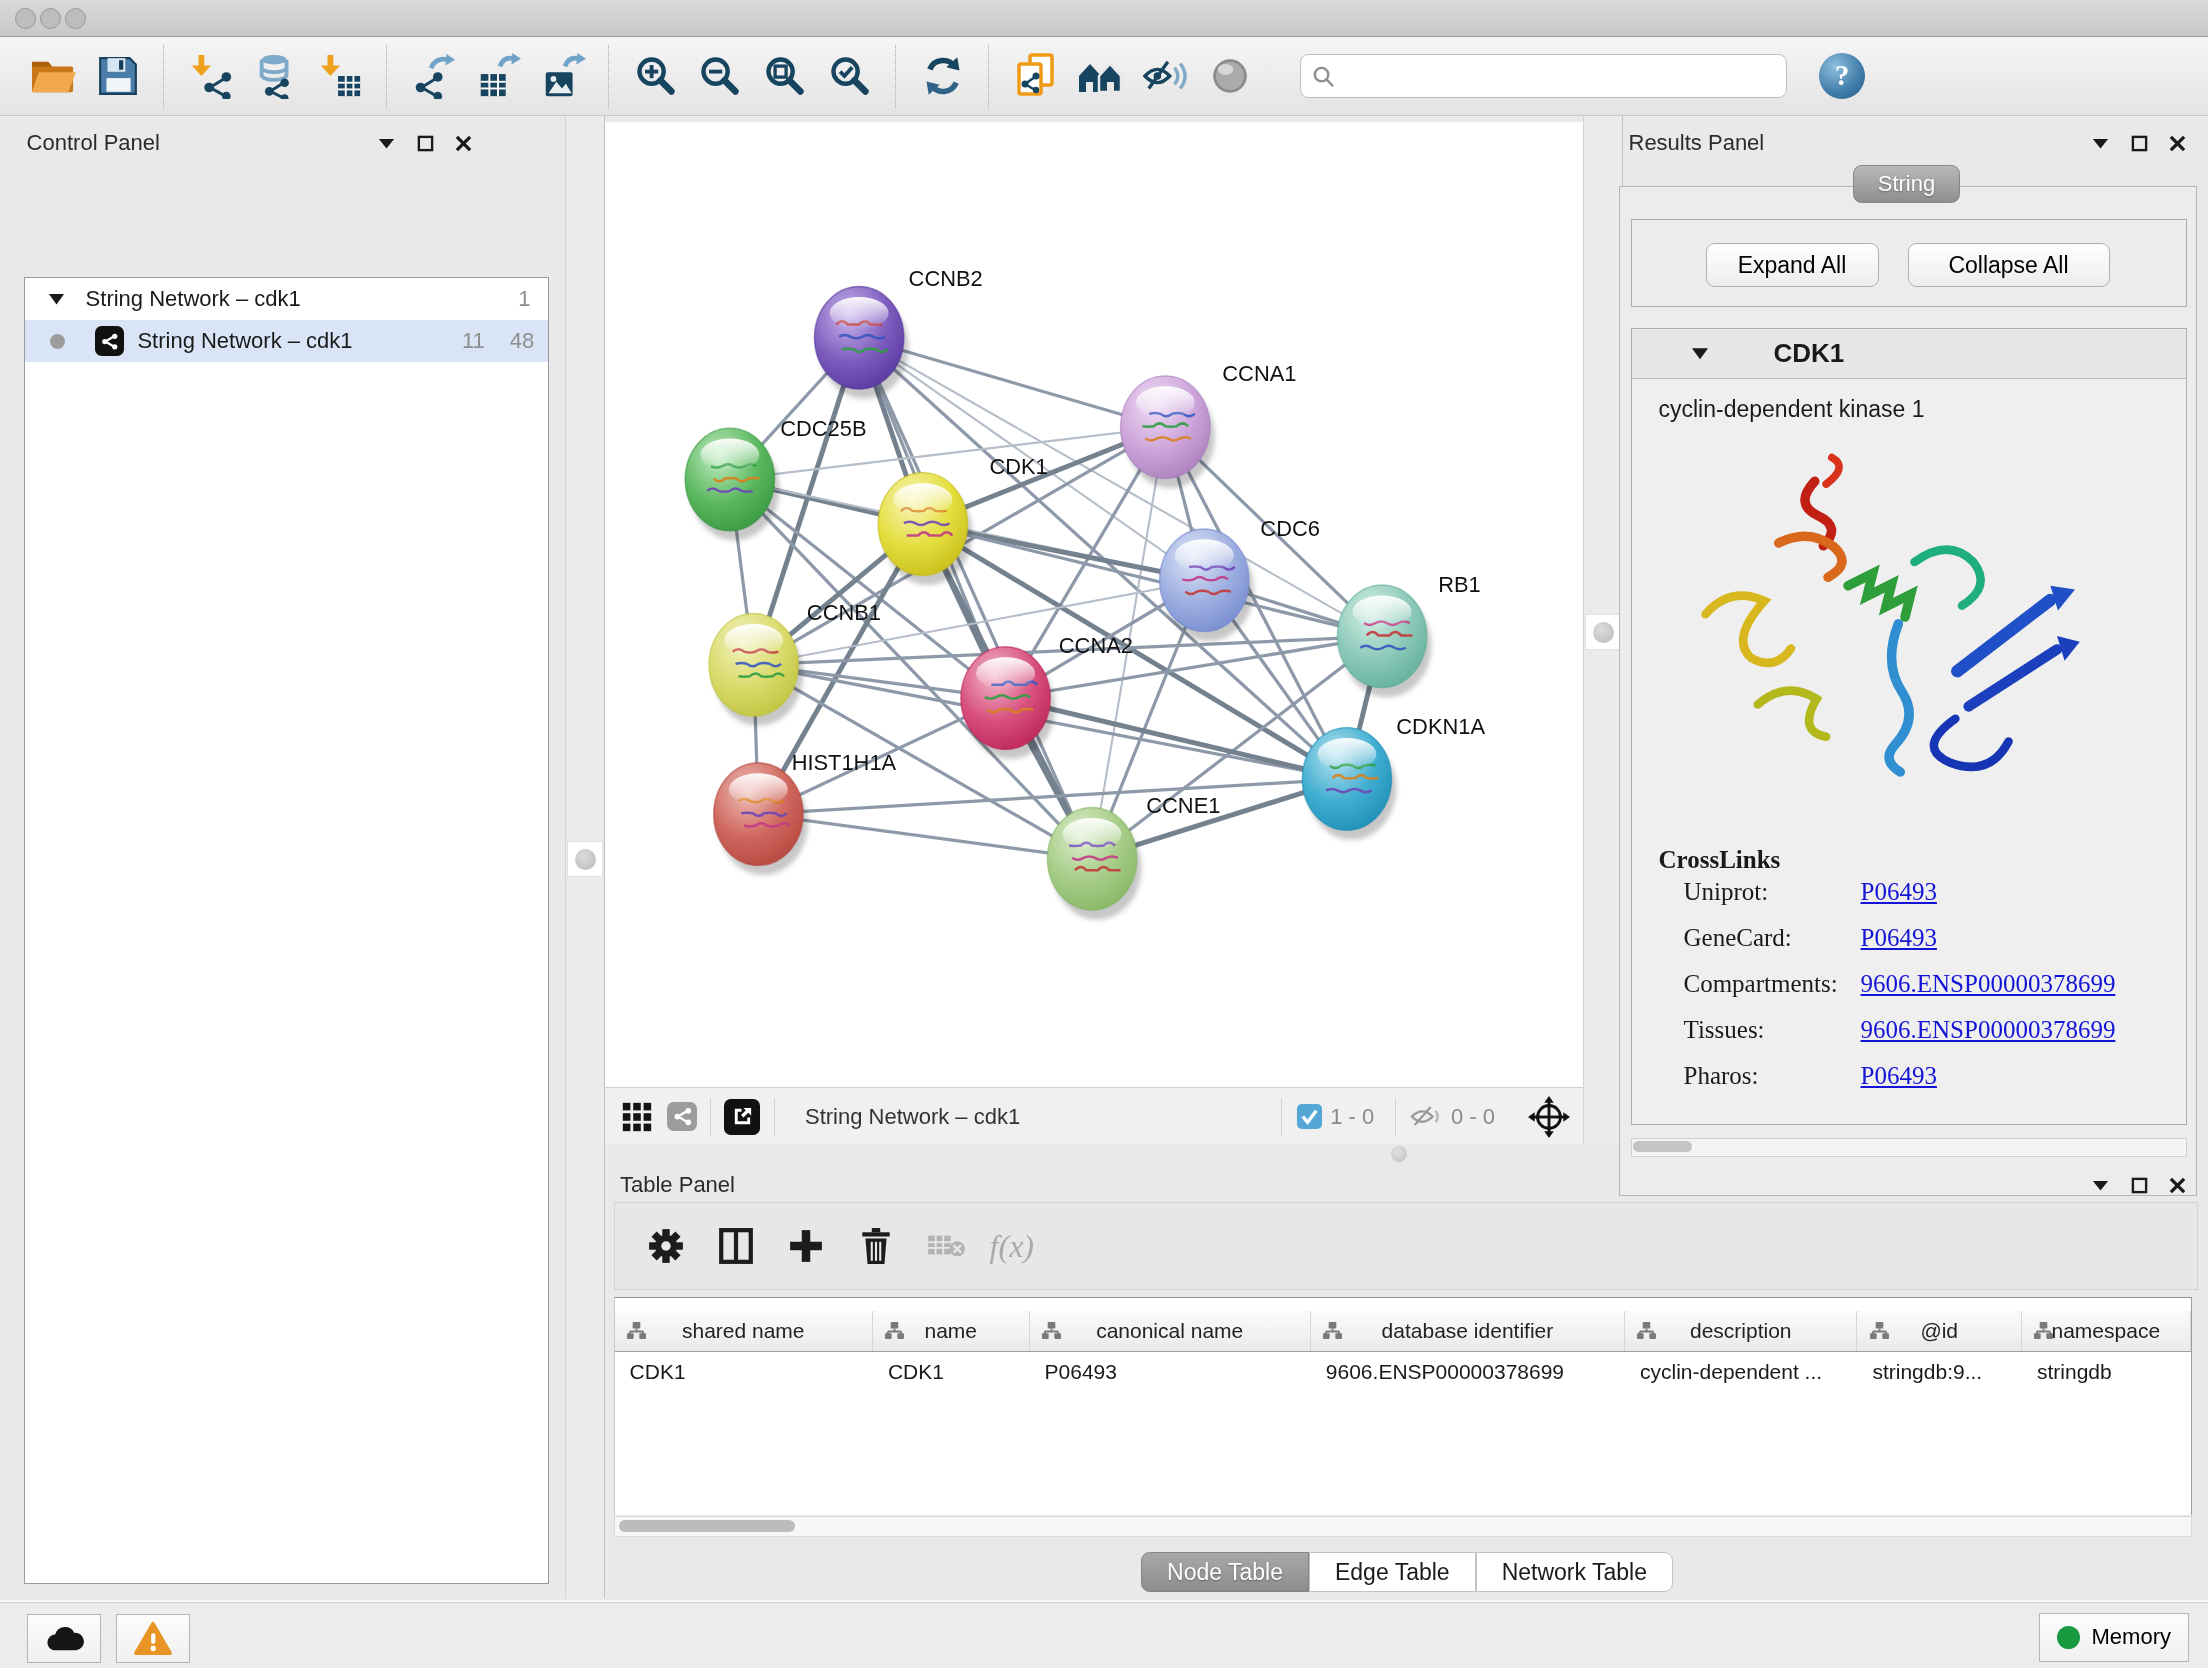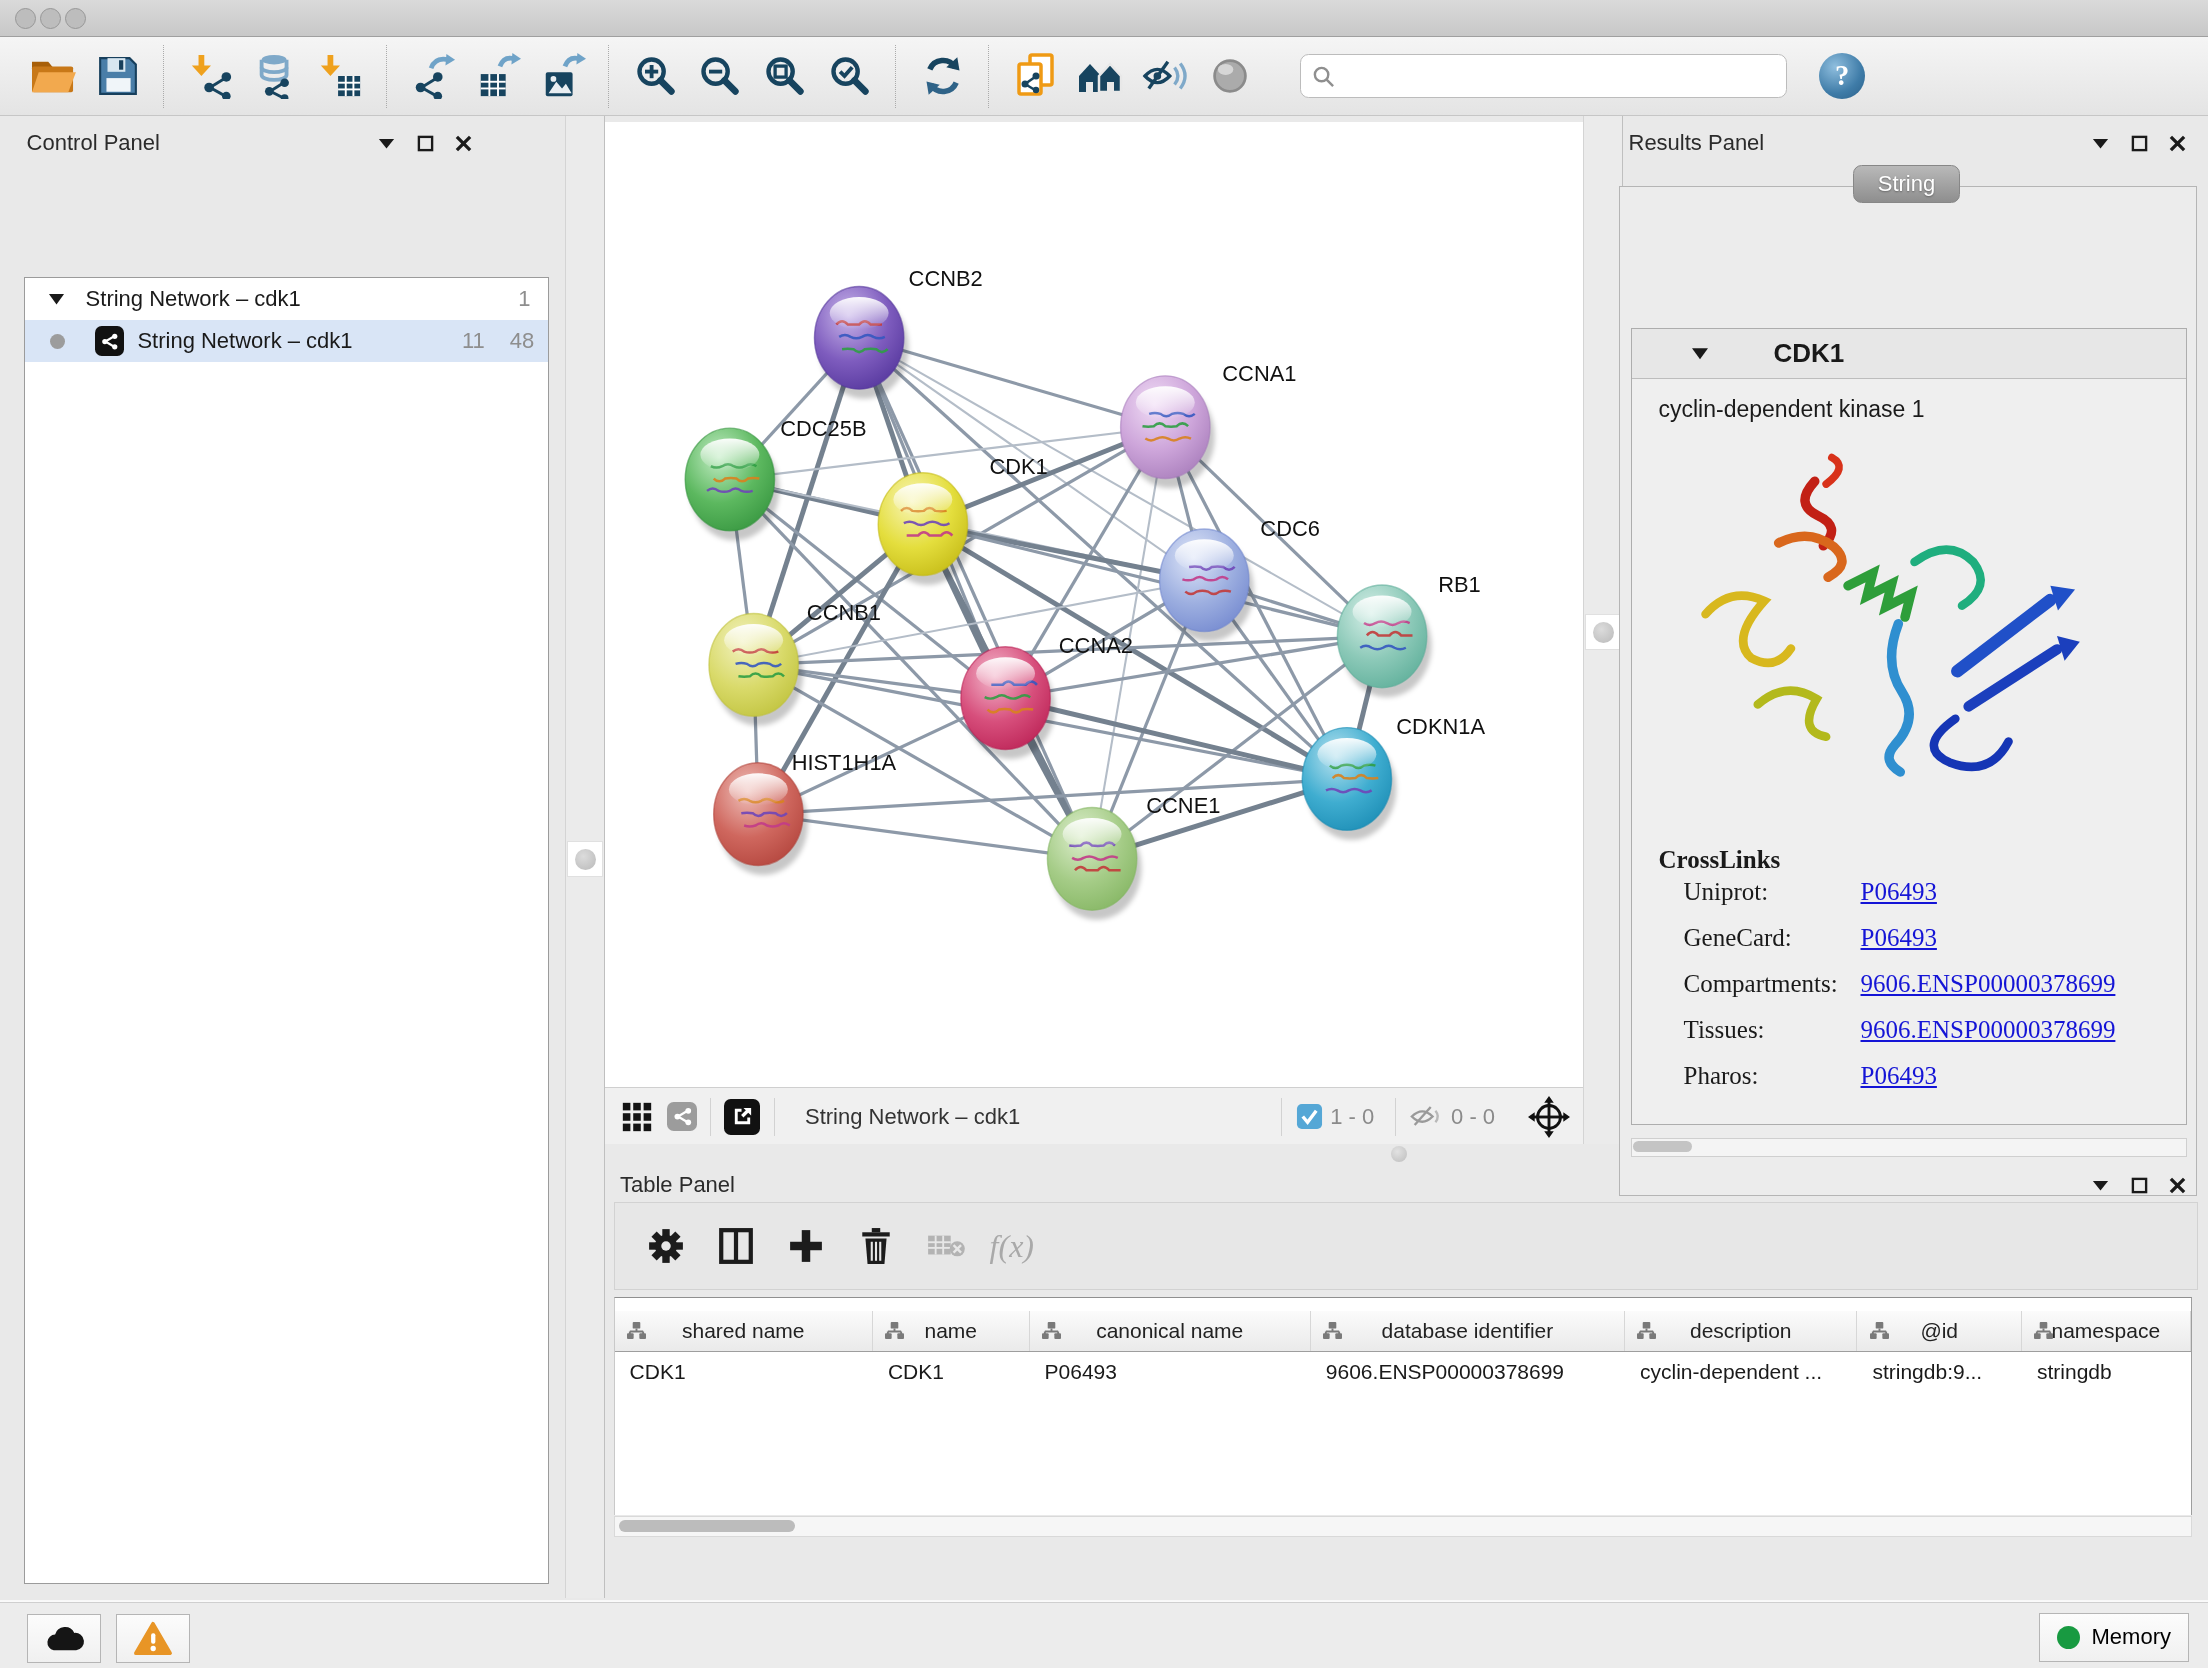--- a/index.html
+++ b/index.html
@@ -651,20 +651,24 @@
         <path d="M2 2l8 10 8-10z" fill="#1a1a1a"></path>
       </svg>
     <svg width="17" height="17" viewBox="0 0 18 18">
         <rect x="2" y="2" width="14" height="14" fill="none" stroke="#1a1a1a" stroke-width="2.5"></rect>
       </svg>
     <svg width="17" height="17" viewBox="0 0 18 18">
         <path d="M2 2l14 14M16 2L2 16" stroke="#1a1a1a" stroke-width="3.5"></path>
       </svg>
   </div>
   <div id="rp-box">
+    <div id="rp-btnbox">
+      <button class="rp-btn" style="left:74px;width:173px">Expand All</button>
+      <button class="rp-btn" style="left:276px;width:202px">Collapse All</button>
+    </div>
     <div id="rp-section">
       <div id="rp-sec-head">
         <svg width="18" height="13.3" viewBox="0 0 18 13" style="margin-left:59px">
             <path d="M1 1l8 11L17 1z" fill="#1a1a1a"></path>
           </svg>
         <span class="gene">CDK1</span>
       </div>
       <div id="rp-desc">cyclin-dependent kinase 1</div>
       <svg width="447" height="380" viewBox="0 0 470 400" style="margin:5.7px 0 0 40px">
         <g fill="none" stroke-linecap="round">
@@ -855,20 +859,25 @@
           <div class="td" style="width: 315px;">9606.ENSP00000378699</div>
           <div class="td" style="width: 233px;">cyclin-dependent ...</div>
           <div class="td" style="width: 165px;">stringdb:9...</div>
           <div class="td" style="width: 169px;">stringdb</div>
         </div>
       </div>
   </div>
   <div id="tp-hscroll">
       <i></i>
     </div>
+  <div id="tp-tabs">
+      <div class="btab first active">Node Table</div>
+      <div class="btab">Edge Table</div>
+      <div class="btab last">Network Table</div>
+    </div>
 </div>
 
 <div id="statusbar">
   <button class="sb-btn" style="left:27px">
     <svg width="42" height="30" viewBox="0 0 44 32">
       <path d="M11 28 a8.5 8.5 0 0 1 1.5-16.8 A11 11 0 0 1 33 9.5 a7.5 7.5 0 0 1 2 18.5z" fill="#151515"></path>
       </svg>
   </button>
   <button class="sb-btn" style="left:116px">
     <svg width="40" height="36" viewBox="0 0 42 38">

